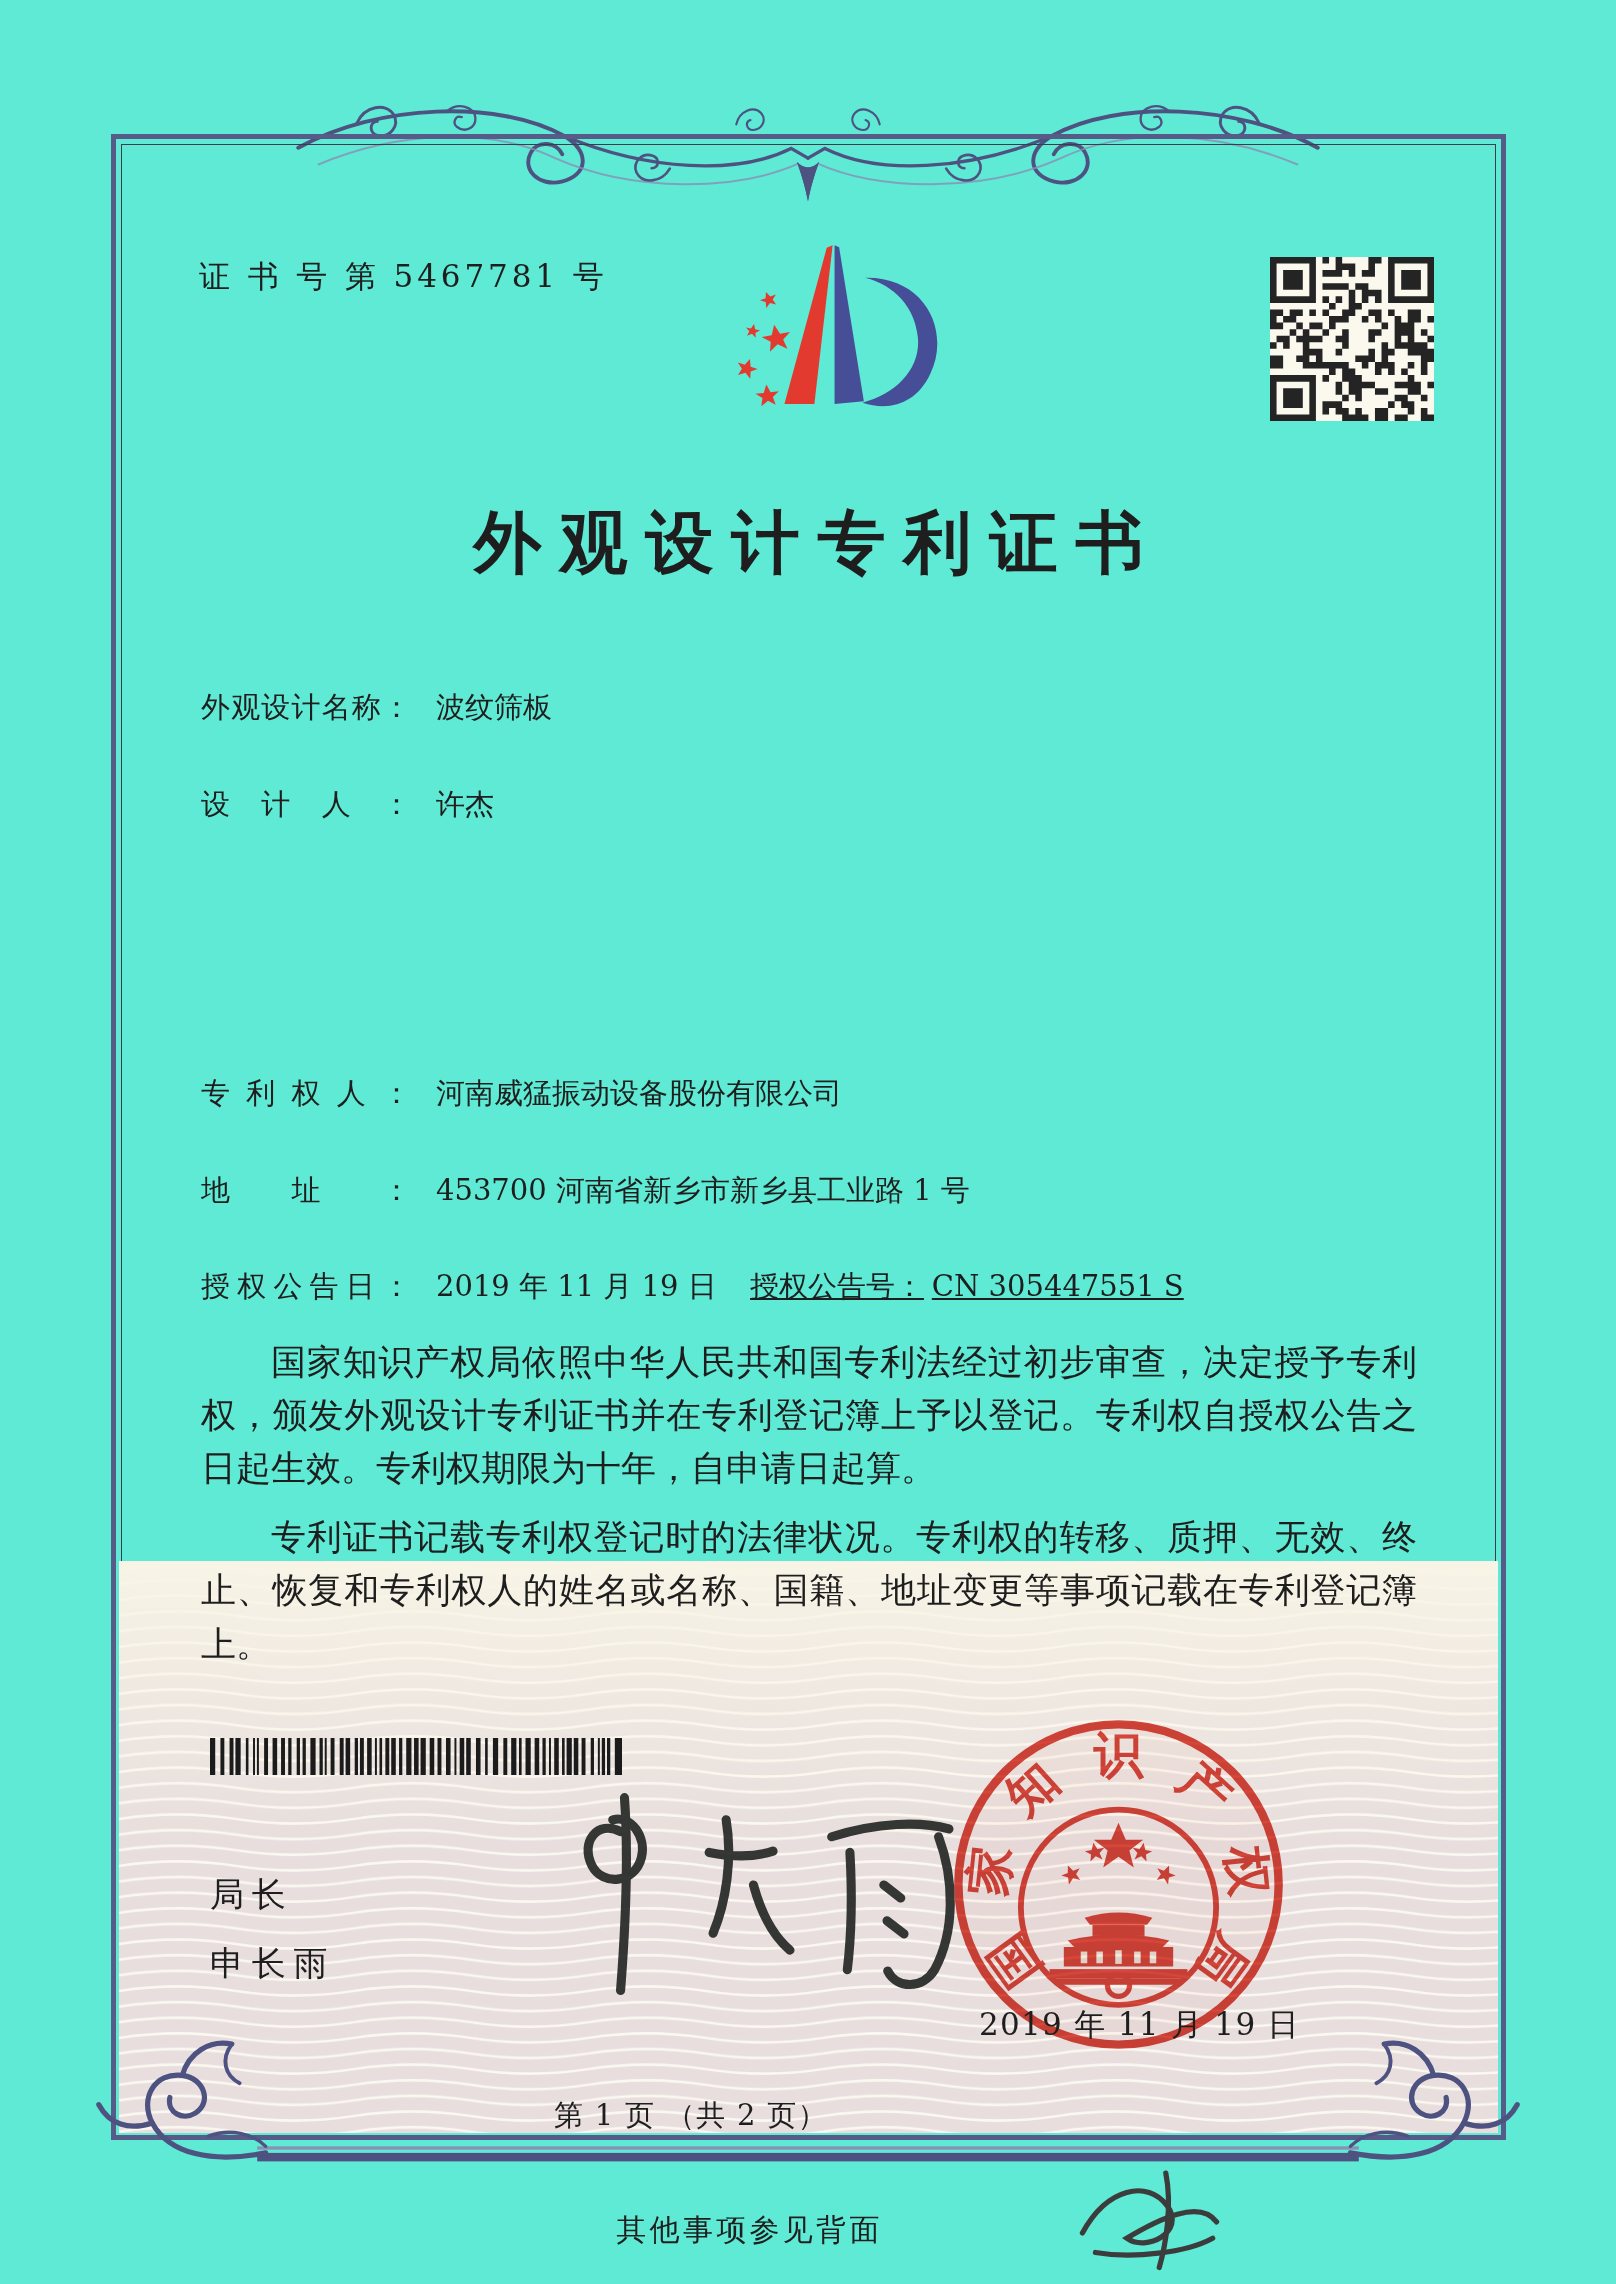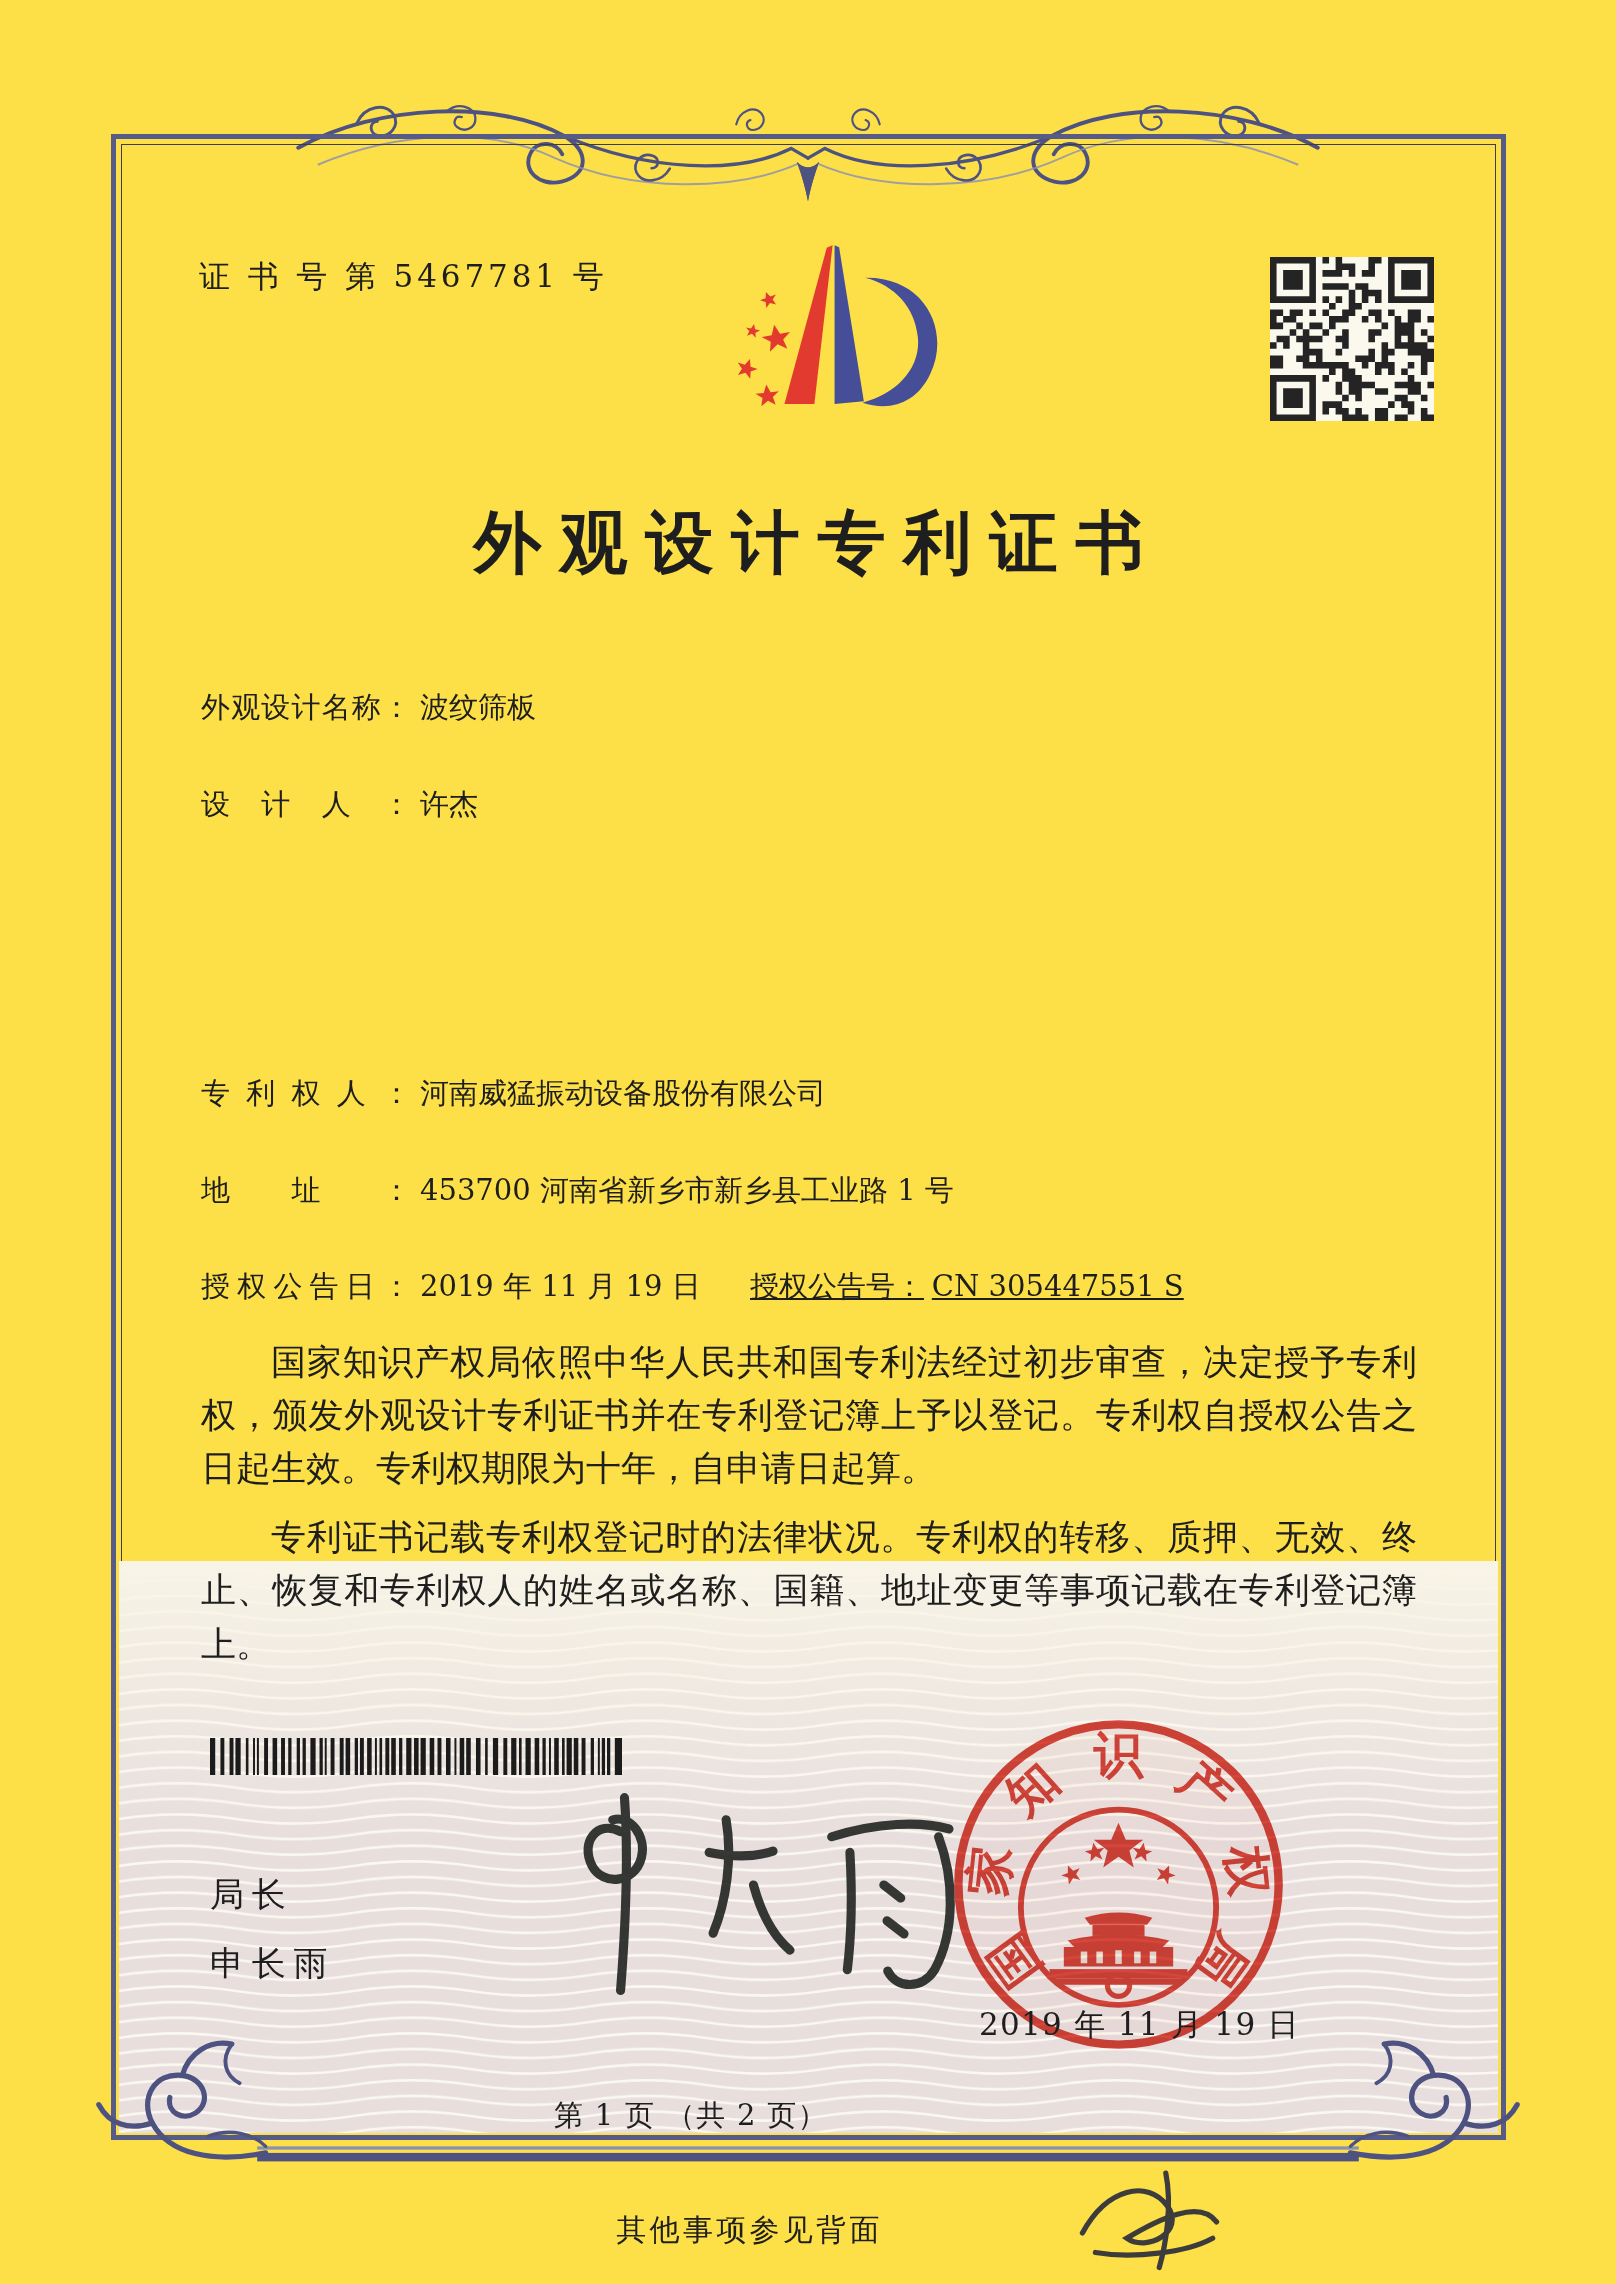--- a/index.html
+++ b/index.html
@@ -1,32 +1,32 @@
 <!DOCTYPE html>
 <html style="font-size:10.4px"><head>
 <meta charset="utf-8">
 <style>
   html,body{margin:0;padding:0;background:#efead8;}
-  #page{position:relative;width:1617px;height:2284px;background:#fde047;overflow:hidden;
+  #page{position:relative;width:1617px;height:2284px;background:#5eead4;overflow:hidden;
         font-family:"DejaVu Serif","Liberation Serif",serif;color:#1e1e1e;}
   svg{display:block}
   
   .frame-outer{position:absolute;left:111px;top:134px;width:1395px;height:2006px;
                border:5.9px solid #565b88;box-sizing:border-box;}
   .frame-inner{position:absolute;left:5.2px;top:5.2px;right:5.2px;bottom:5.2px;border:1.3px solid #3c3c4a;}
   
   .cert-no{position:absolute;left:199px;top:256px;font-size:31px;letter-spacing:3.9px;white-space:nowrap;}
   .logo{position:absolute;left:735px;top:240px;width:203px;height:203px;}
   .qr{position:absolute;left:1270px;top:257px;width:164px;height:164px;}
   .title{position:absolute;left:0;top:498px;width:1617px;text-align:center;
          font-size:68px;font-weight:bold;letter-spacing:18px;text-indent:18px;white-space:nowrap;}
   
   .row{position:absolute;left:201px;font-size:29px;white-space:nowrap;}
   .row .lb{display:inline-block;width:210px;text-align:justify;text-align-last:justify;}
-  .row .val{margin-left:9px;}
+  .row .val{margin-left:25px;}
   .r1{top:688px}.r2{top:785px}.r3{top:881px}.r4{top:978px}
   .r5{top:1074px}.r6{top:1171px}.r7{top:1267px}
   .row-b{position:absolute;left:750px;top:1267px;font-size:29px;white-space:nowrap;text-decoration:underline;}
   .row-b .val{margin-left:7.8px;}
   
   .body-text{position:absolute;left:201px;top:1336px;width:1216px;font-size:35px;
              line-height:1.52;text-align:justify;}
   .body-text p{margin:0 0 15.6px 0;text-indent:2em;}
   
   .waves{position:absolute;left:119px;top:1561px;width:1379px;height:572px;}

